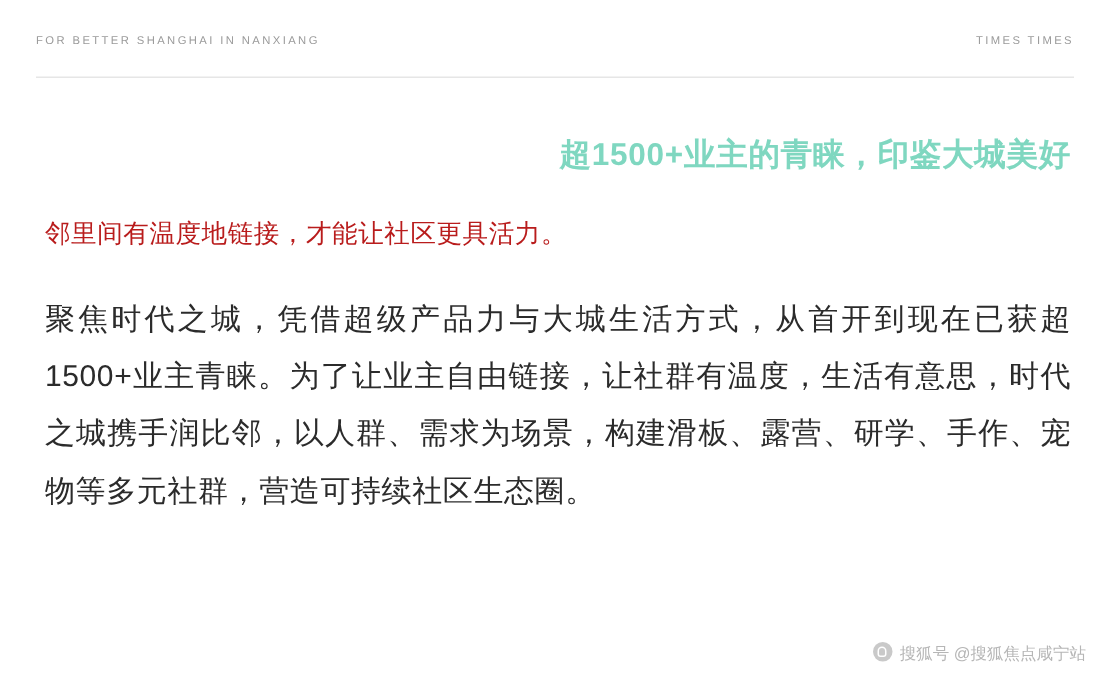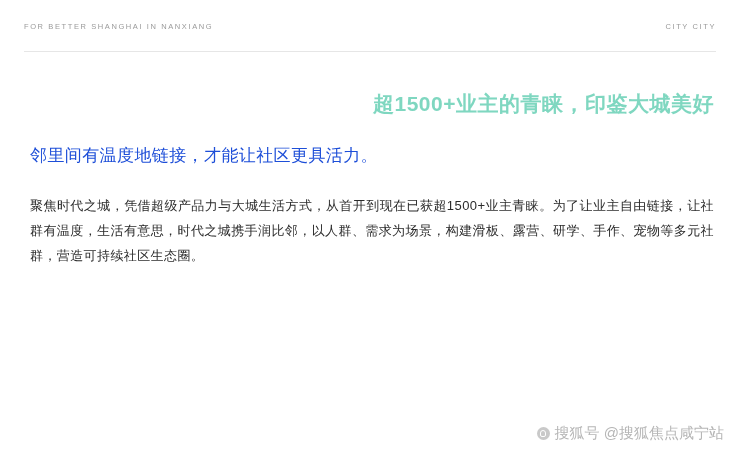--- a/index.html
+++ b/index.html
@@ -72,44 +72,43 @@
     font-weight: bold;
     color: #7fd7c0;
     letter-spacing: 0.5px;
     margin: 0 0 26px 0;
     line-height: 1.3;
     font-family: "Liberation Sans", sans-serif;
     text-align: right;
   }
   .lead {
     font-size: 17px;
-    color: #1d4ed8;
+    color: #b91c1c;
     line-height: 1.55;
     margin: 0 0 24px 0;
     letter-spacing: 0.4px;
   }
   .body-text {
-    font-size: 13px;
+    font-size: 20px;
     color: #2b2b2b;
     line-height: 1.92;
     margin: 0;
     letter-spacing: 0.4px;
     text-align: justify;
     text-justify: inter-character;
   }
   
   .watermark {
     position: absolute;
     right: 16px;
     bottom: 12px;
     display: flex;
-    align-items: center;
     gap: 5px;
     color: #b6b6b6;
-    font-size: 15px;
+    font-size: 11px;
     white-space: nowrap;
   }
   .wm-logo {
     width: 13px;
     height: 13px;
     border-radius: 50%;
     background: #c9c9c9;
     display: inline-block;
     position: relative;
     flex: 0 0 auto;
@@ -139,21 +138,21 @@
 </head>
 <body>
 
 <div class="page">
 
   <div class="edge-left"></div>
   <div class="edge-right"></div>
 
   <div class="header">
     <div class="header-left">FOR BETTER SHANGHAI IN NANXIANG</div>
-    <div class="header-right">CITY CITY</div>
+    <div class="header-right">TIMES TIMES</div>
   </div>
   <div class="header-rule"></div>
 
   <div class="content">
     <h1 class="headline">超1500+业主的青睐，印鉴大城美好</h1>
     <p class="lead">邻里间有温度地链接，才能让社区更具活力。</p>
     <p class="body-text">聚焦时代之城，凭借超级产品力与大城生活方式，从首开到现在已获超1500+业主青睐。为了让业主自由链接，让社群有温度，生活有意思，时代之城携手润比邻，以人群、需求为场景，构建滑板、露营、研学、手作、宠物等多元社群，营造可持续社区生态圈。</p>
   </div>
 
   <div class="watermark">

